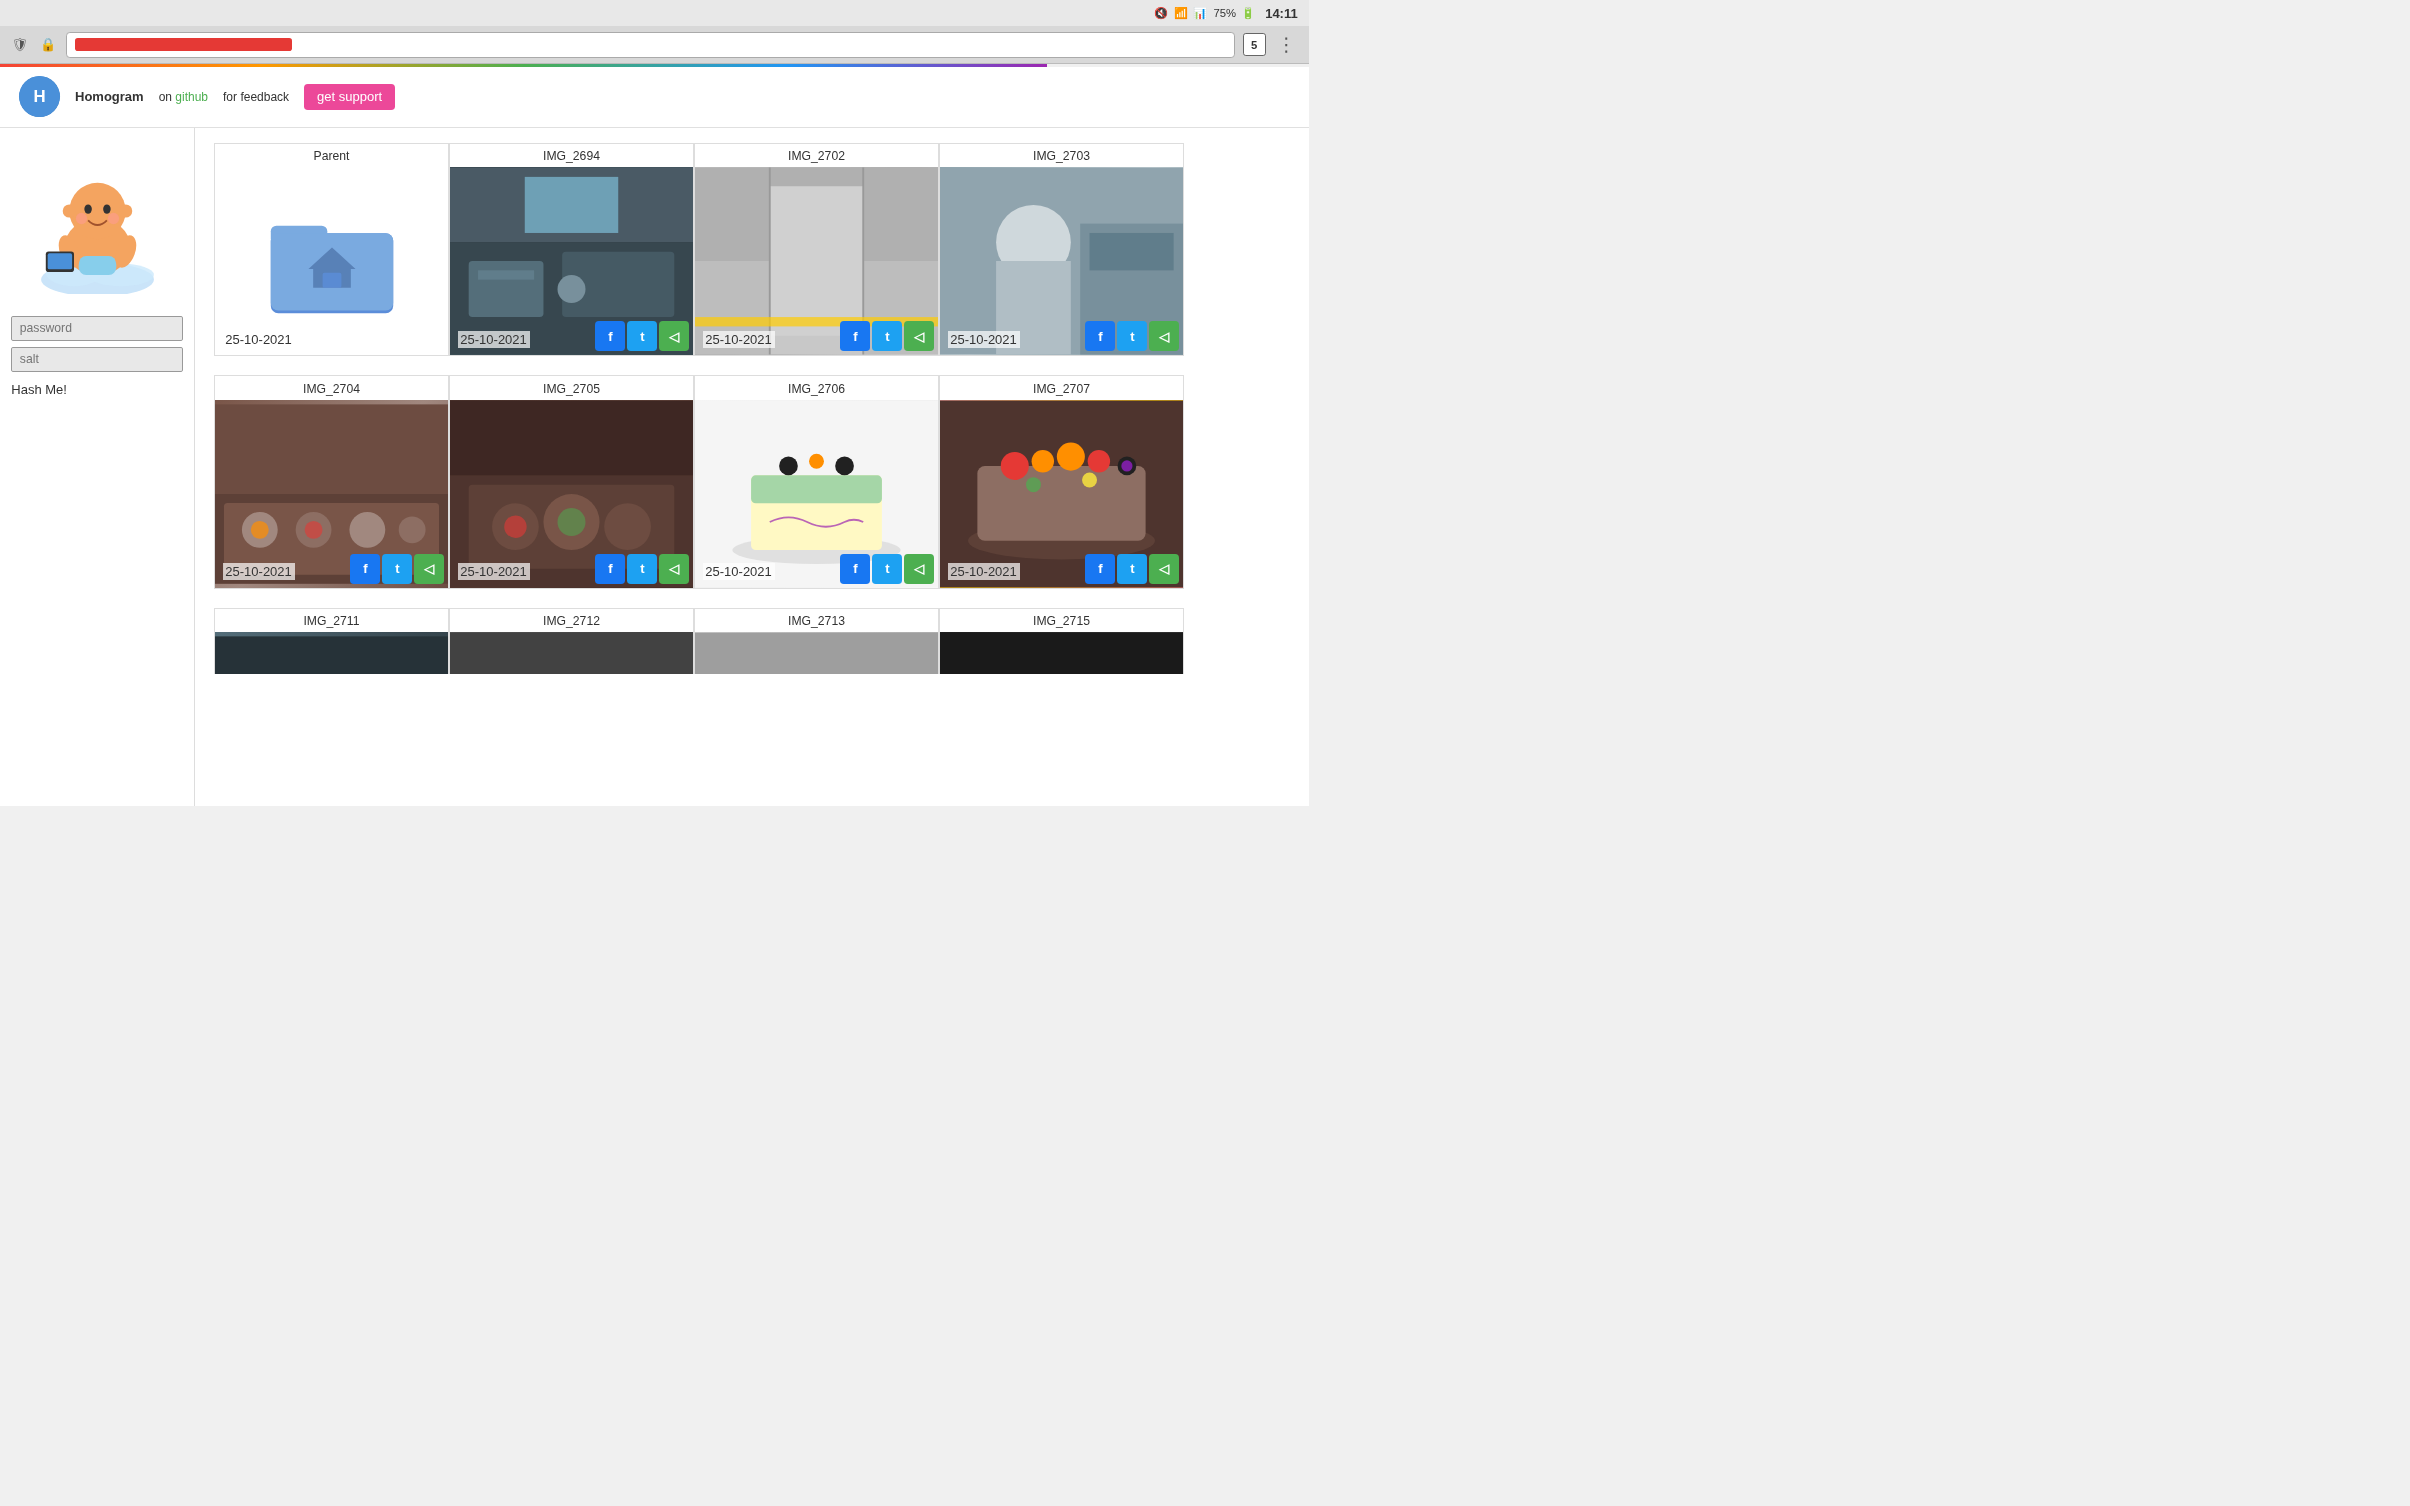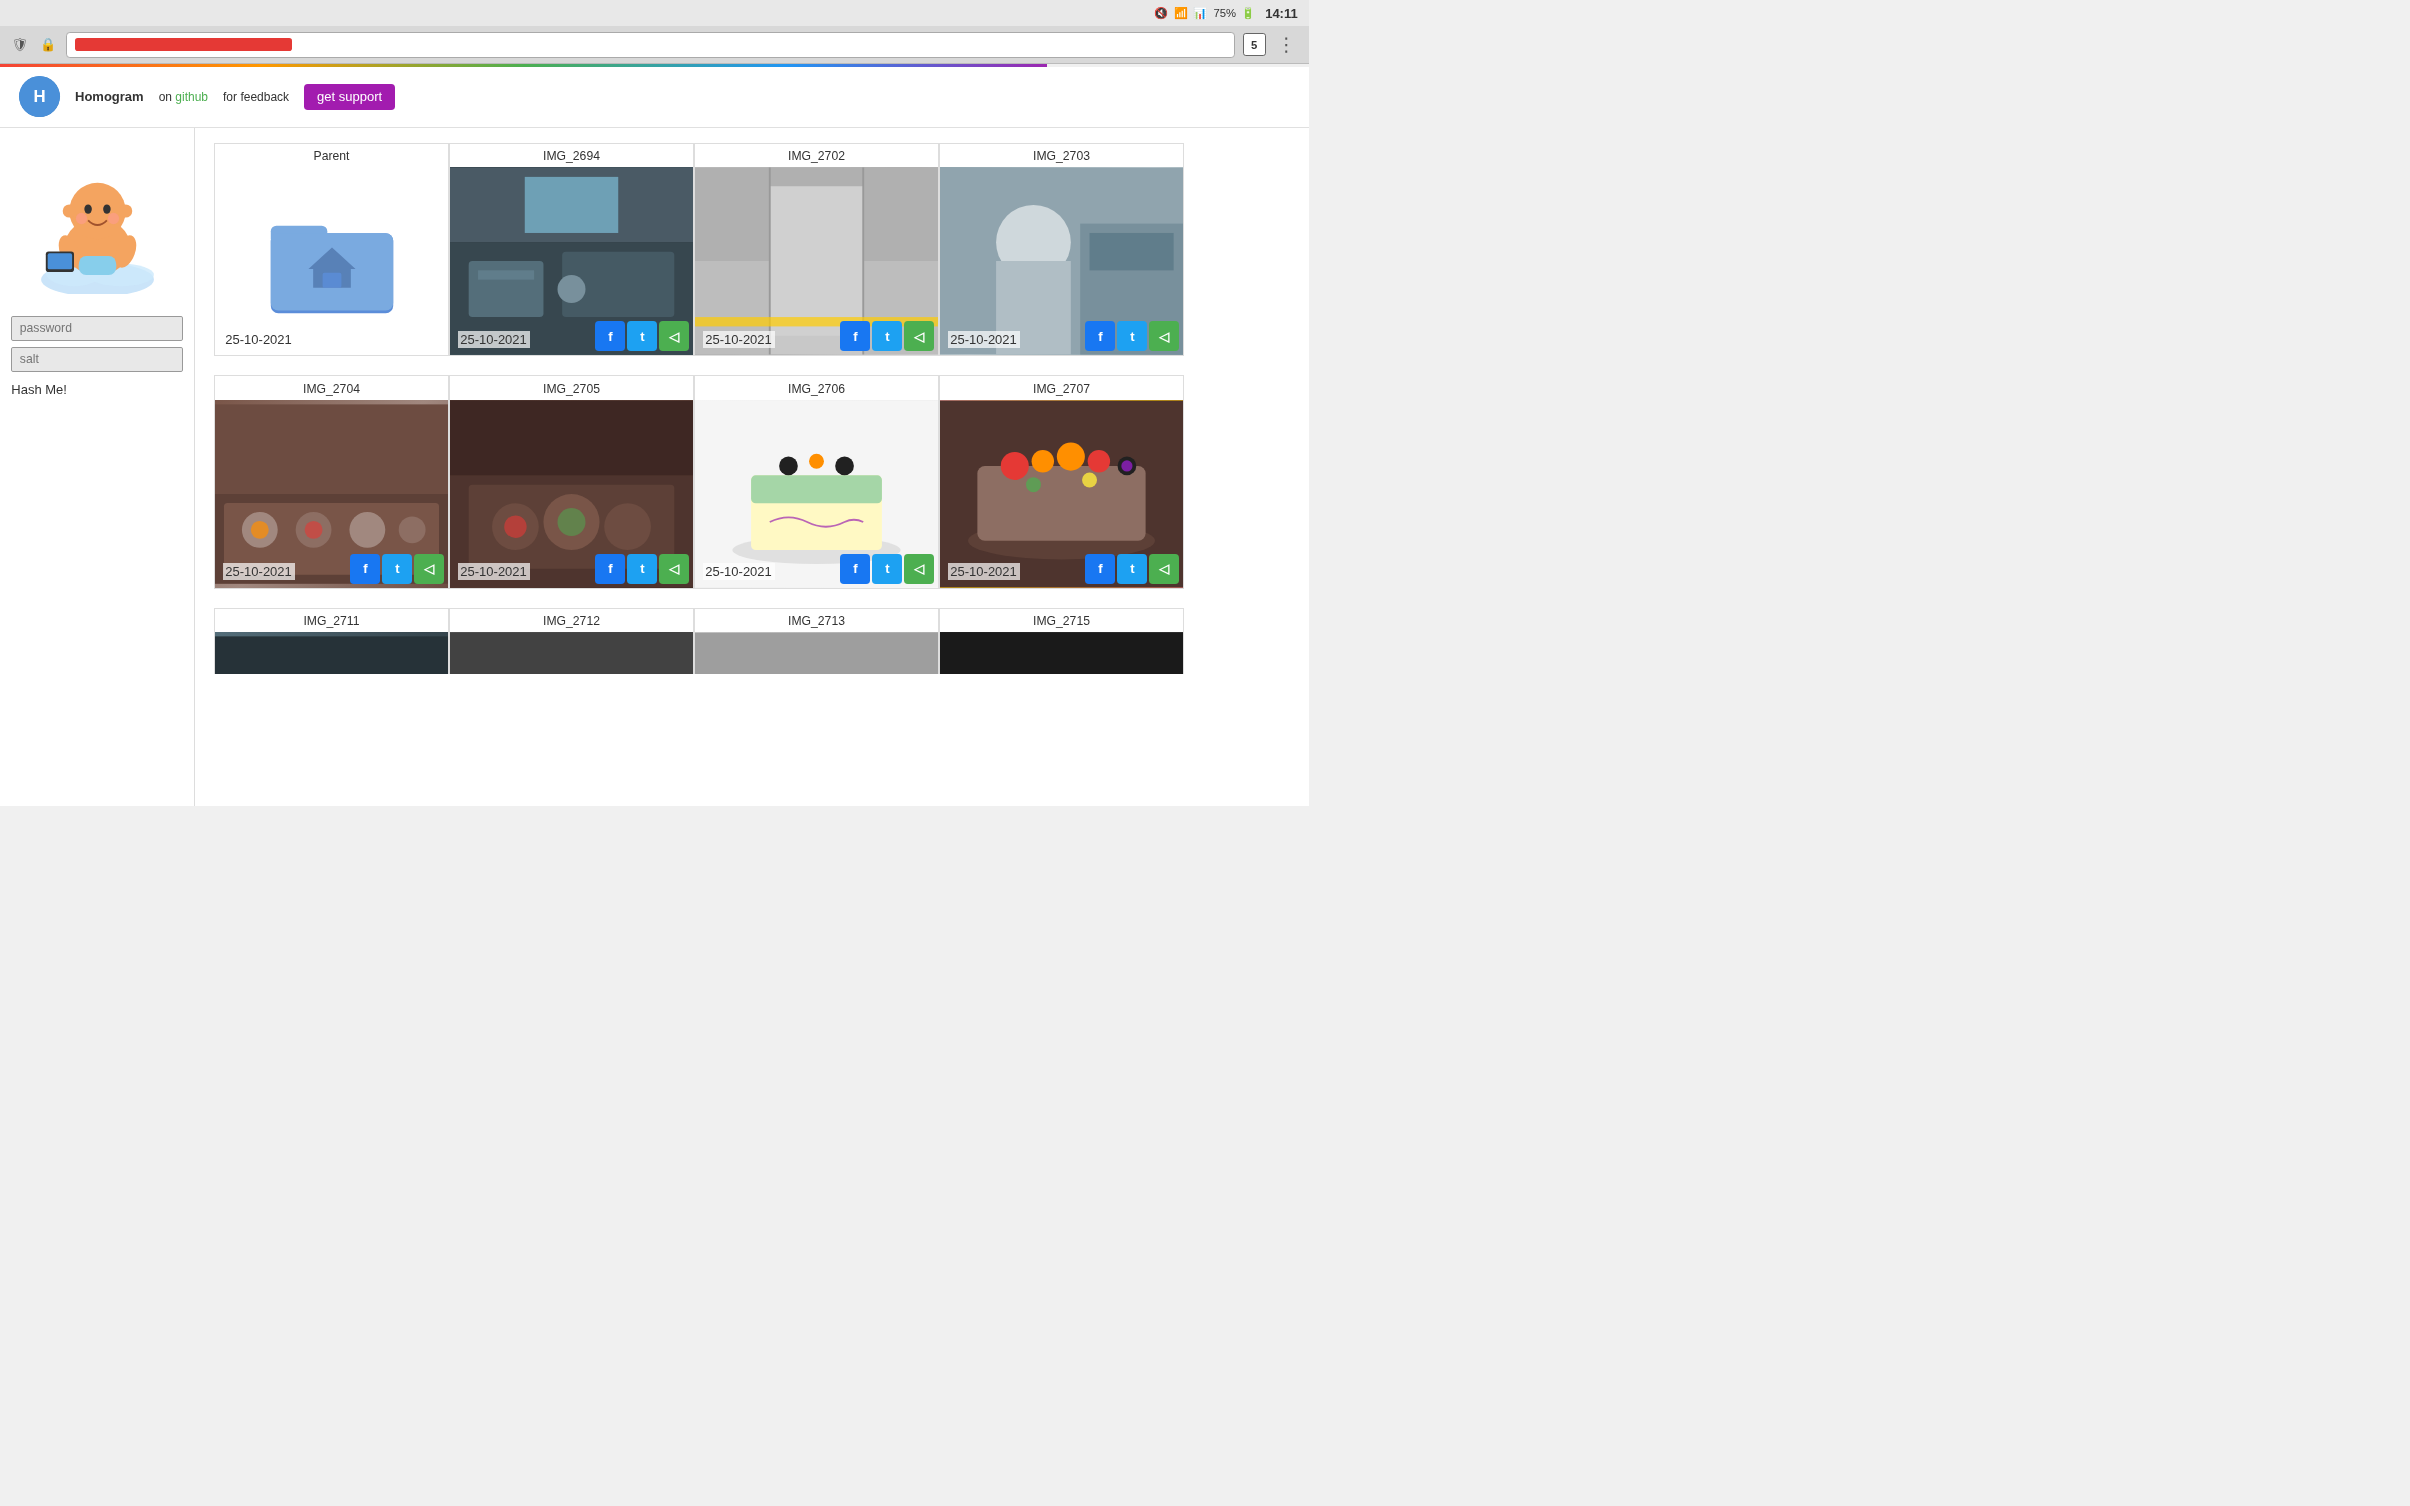--- a/index.html
+++ b/index.html
@@ -85,21 +85,21 @@
       display: flex; align-items: center; justify-content: center;
       overflow: hidden;
     }
     .app-title { font-size: 13px; font-weight: bold; color: #333; text-align: center; }
     .nav-link { font-size: 12px; color: #555; text-decoration: none; }
     .nav-link .prefix { color: #333; }
     .nav-link .suffix { color: #4caf50; }
     .nav-link-feedback .prefix { color: #333; }
     .nav-link-feedback .suffix { color: #333; }
     .btn-support {
-      background: #a21caf;
+      background: #ec4899;
       color: white;
       border: none;
       border-radius: 3.8px;
       padding: 5.6px 13px;
       font-size: 13px;
       cursor: pointer;
     }
 
     
     .main-layout {

